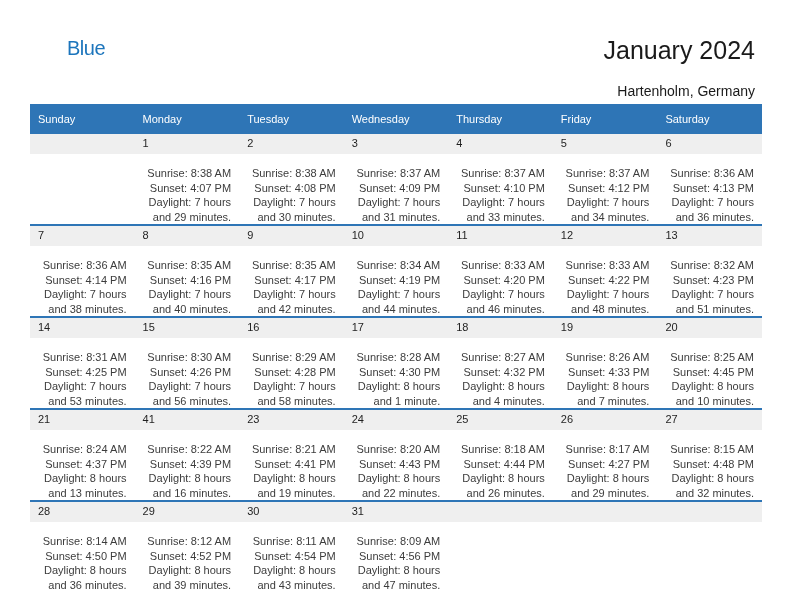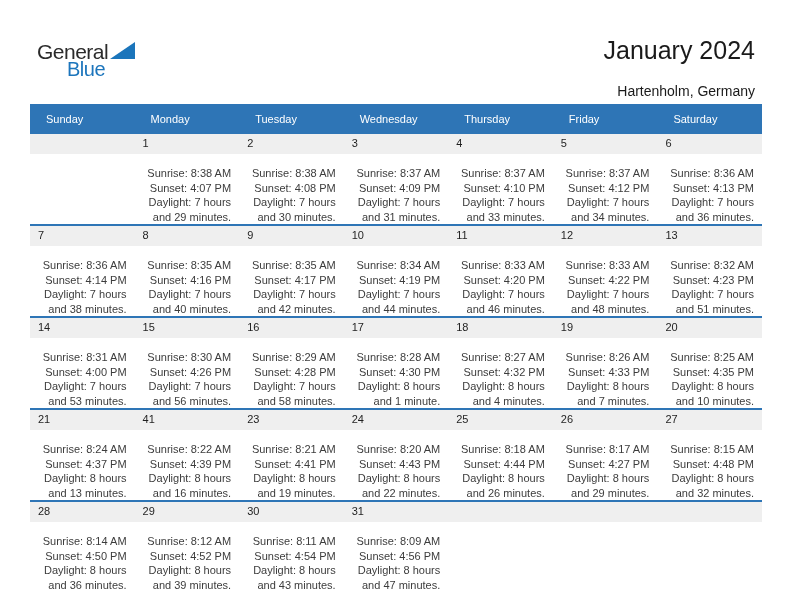--- a/index.html
+++ b/index.html
@@ -33,21 +33,21 @@
   .title{font-size:25px;color:#1a1a1a;font-weight:400;text-align:right;}
   .subtitle{font-size:14px;color:#1a1a1a;margin-top:18px;font-weight:400;}
   
   table.cal{
     position:absolute;left:30px;top:104px;width:732px;
     border-collapse:collapse;table-layout:fixed;
   }
   table.cal th{
     background:var(--header-bg);color:#ffffff;
     font-size:11px;font-weight:400;text-align:left;
-    padding:5px 0 5px 16px;height:30px;
+    padding:5px 0 5px 8px;height:30px;
   }
   table.cal td{
     vertical-align:top;height:88px;padding:0;
   }
   table.cal tr.week + tr.week td{
     border-top:2px solid var(--divider);
   }
   .num{
     background:var(--band-bg);
     font-size:11px;color:#1f1f1f;
@@ -58,26 +58,20 @@
     font-size:11px;line-height:14.5px;color:#3c3c3c;text-align:right;
   }
   .details .daylight{white-space:pre-line;}
 </style>
 </head>
 <body>
 
 <div class="page">
 
   <div class="logo">
-    <div class="logo-top">
-      <span class="logo-general">General</span>
-      <svg class="logo-tri" width="25" height="17" viewBox="0 0 25 17">
-        <polygon points="0,17 25,0 25,17" fill="#1B75BB"></polygon>
-      </svg>
-    </div>
     <div class="logo-blue">Blue</div>
   </div>
 
   <div class="title-block">
     <div class="title">January 2024</div>
     <div class="subtitle">Hartenholm, Germany</div>
   </div>
 
   <table class="cal">
     <thead>
@@ -219,21 +213,21 @@
               <div class="line daylight">Daylight: 7 hours
 and 51 minutes.</div>
             </div>
           </td>
         </tr>
         <tr class="week">
           <td>
             <div class="num">14</div>
             <div class="details">
               <div class="line">Sunrise: 8:31 AM</div>
-              <div class="line">Sunset: 4:00 PM</div>
+              <div class="line">Sunset: 4:25 PM</div>
               <div class="line daylight">Daylight: 7 hours
 and 53 minutes.</div>
             </div>
           </td>
           <td>
             <div class="num">15</div>
             <div class="details">
               <div class="line">Sunrise: 8:30 AM</div>
               <div class="line">Sunset: 4:26 PM</div>
               <div class="line daylight">Daylight: 7 hours
@@ -273,21 +267,21 @@
               <div class="line">Sunrise: 8:26 AM</div>
               <div class="line">Sunset: 4:33 PM</div>
               <div class="line daylight">Daylight: 8 hours
 and 7 minutes.</div>
             </div>
           </td>
           <td>
             <div class="num">20</div>
             <div class="details">
               <div class="line">Sunrise: 8:25 AM</div>
-              <div class="line">Sunset: 4:35 PM</div>
+              <div class="line">Sunset: 4:45 PM</div>
               <div class="line daylight">Daylight: 8 hours
 and 10 minutes.</div>
             </div>
           </td>
         </tr>
         <tr class="week">
           <td>
             <div class="num">21</div>
             <div class="details">
               <div class="line">Sunrise: 8:24 AM</div>

